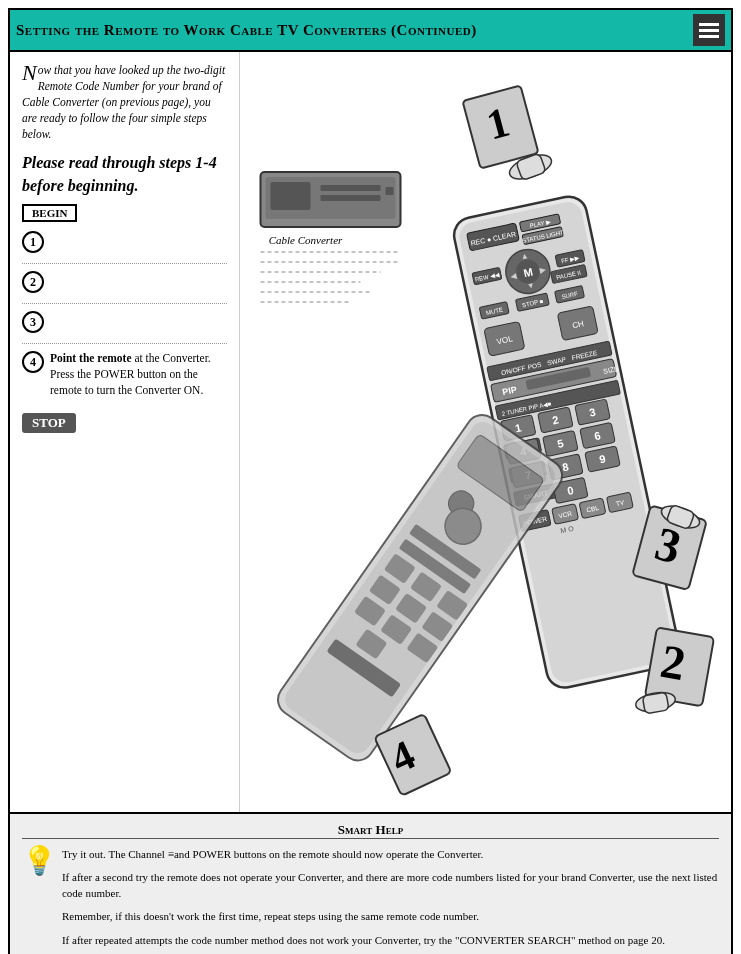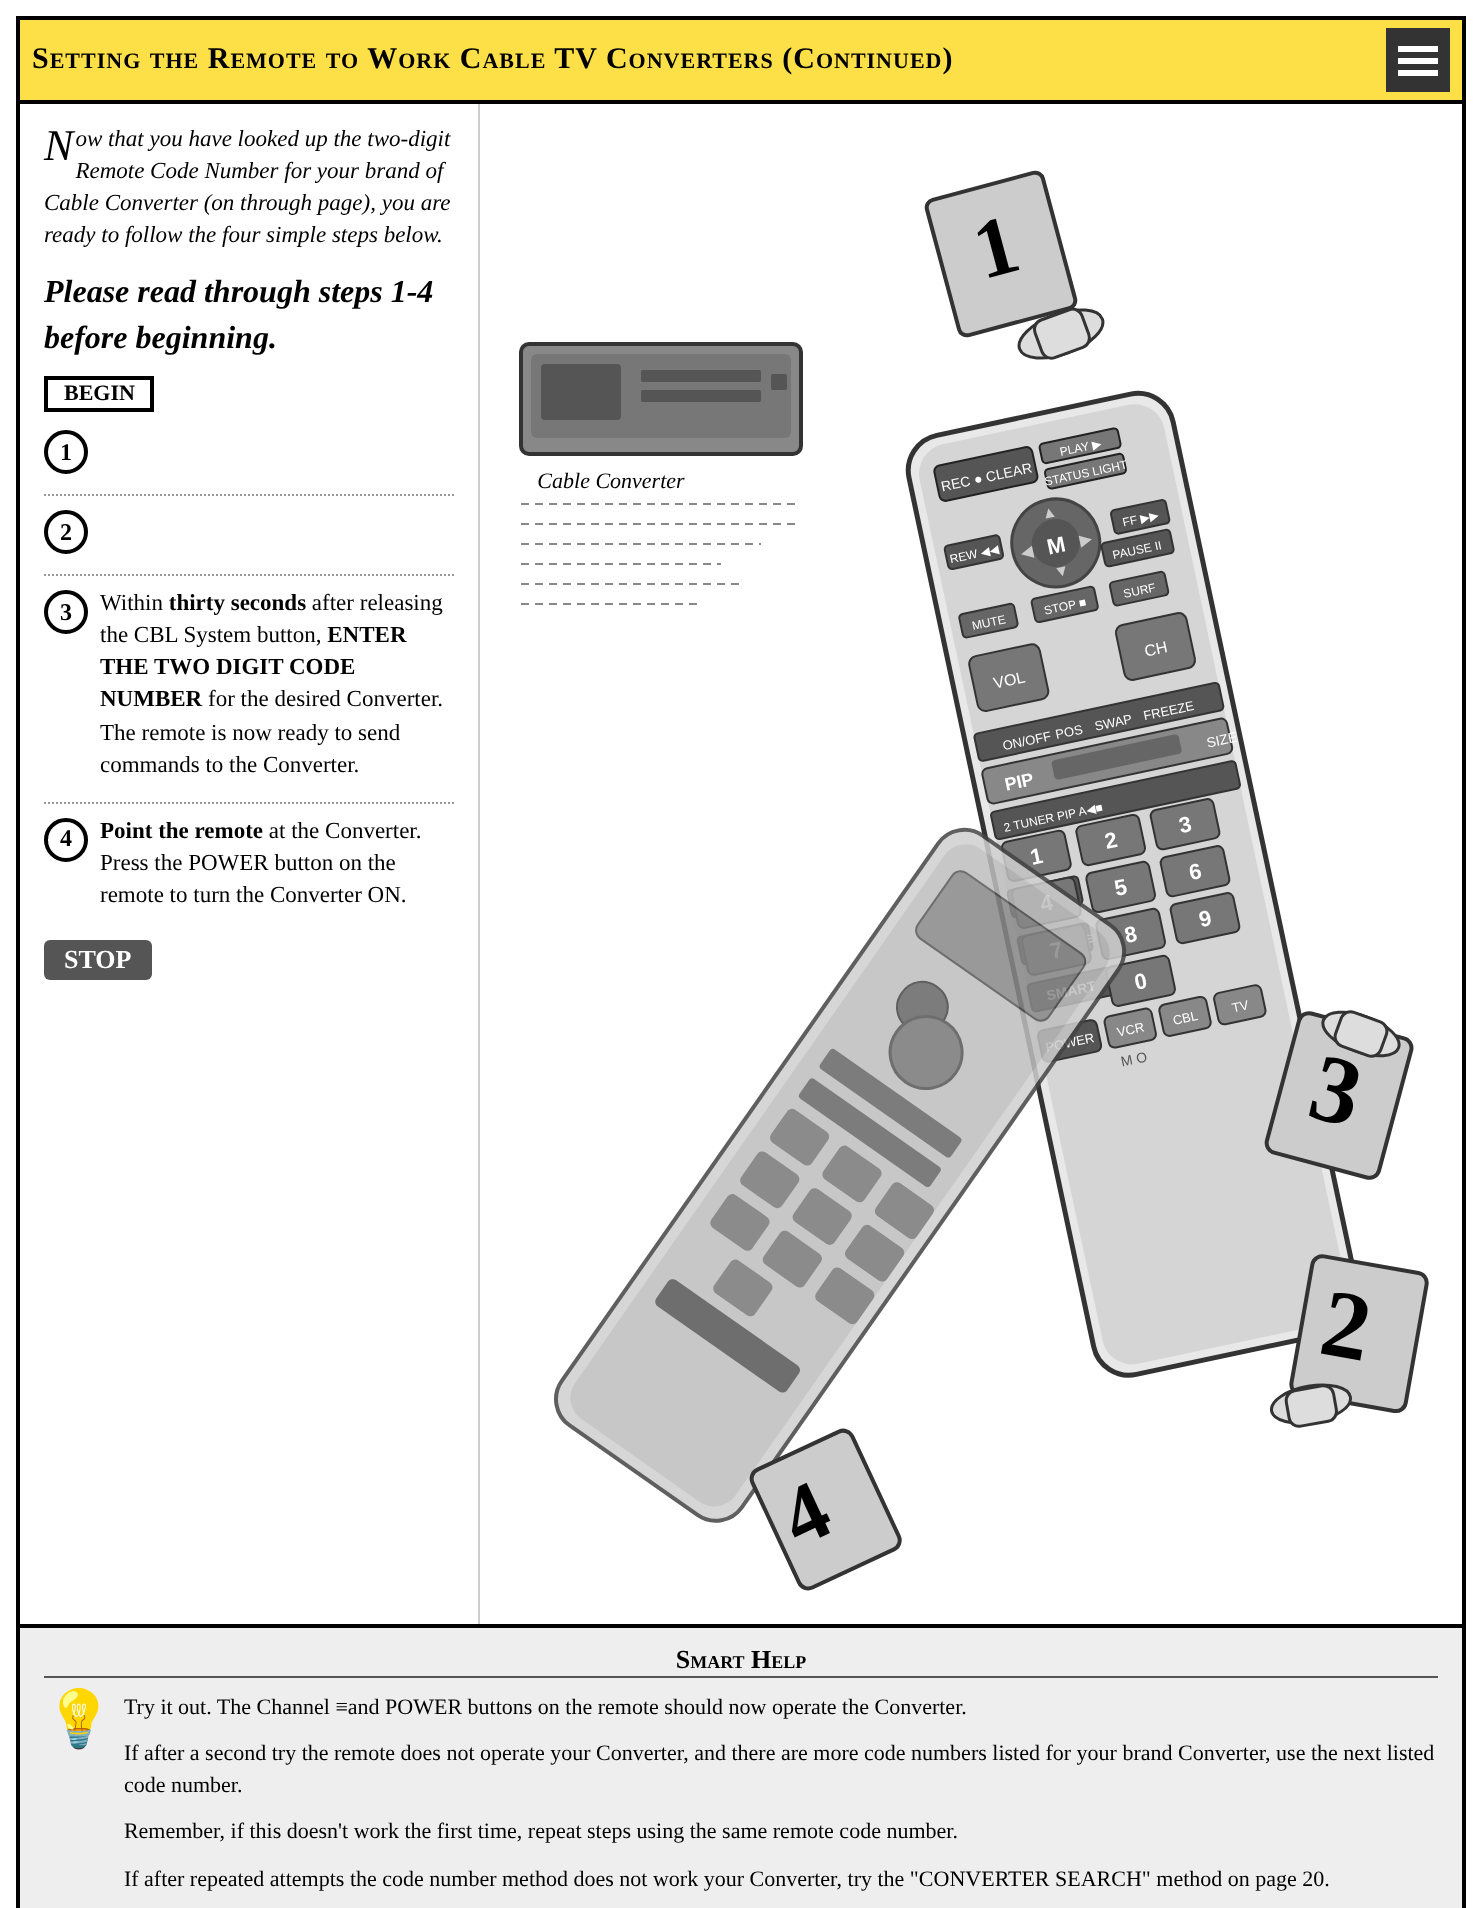--- a/index.html
+++ b/index.html
@@ -15,21 +15,21 @@
     .page-wrapper {
       width: 741px;
       min-height: 954px;
       background: #fff;
       padding: 0;
       position: relative;
     }
 
     
     .page-header {
-      background: #fde047;
+      background: #14b8a6;
       border: 2.5px solid #000;
       margin: 8px 8px 0 8px;
       display: flex;
       align-items: center;
       justify-content: space-between;
       padding: 4px 6px;
     }
     .page-header-title {
       font-size: 15px;
       font-weight: bold;
@@ -217,21 +217,21 @@
       <div class="header-icon-bar"></div>
       <div class="header-icon-bar"></div>
     </div>
   </div>
 
   <div class="content-area">
 
     <div class="left-col">
 
       <p class="intro-text">
-        <span class="N-initial">N</span><span>ow that you have looked up the two-digit Remote Code Number for your brand of Cable Converter (on through page), you are ready to follow the four simple steps below.</span>
+        <span class="N-initial">N</span><span>ow that you have looked up the two-digit Remote Code Number for your brand of Cable Converter (on previous page), you are ready to follow the four simple steps below.</span>
       </p>
 
       <p class="bold-instruction">Please read through steps 1-4 before beginning.</p>
 
       <div class="begin-box">BEGIN</div>
 
       
       <div class="step-item">
         <div class="step-number">1</div>
       </div>
@@ -239,23 +239,20 @@
 
       
       <div class="step-item">
         <div class="step-number">2</div>
       </div>
       <hr class="step-divider">
 
       
       <div class="step-item">
         <div class="step-number">3</div>
-        <div class="step-text">
-          Within <strong>thirty seconds</strong> after releasing the CBL System button, <strong>ENTER THE TWO DIGIT CODE NUMBER</strong> for the desired Converter. The remote is now ready to send commands to the Converter.
-        </div>
       </div>
       <hr class="step-divider">
 
       
       <div class="step-item">
         <div class="step-number">4</div>
         <div class="step-text">
           <strong>Point the remote</strong> at the Converter. Press the POWER button on the remote to turn the Converter ON.
         </div>
       </div>

